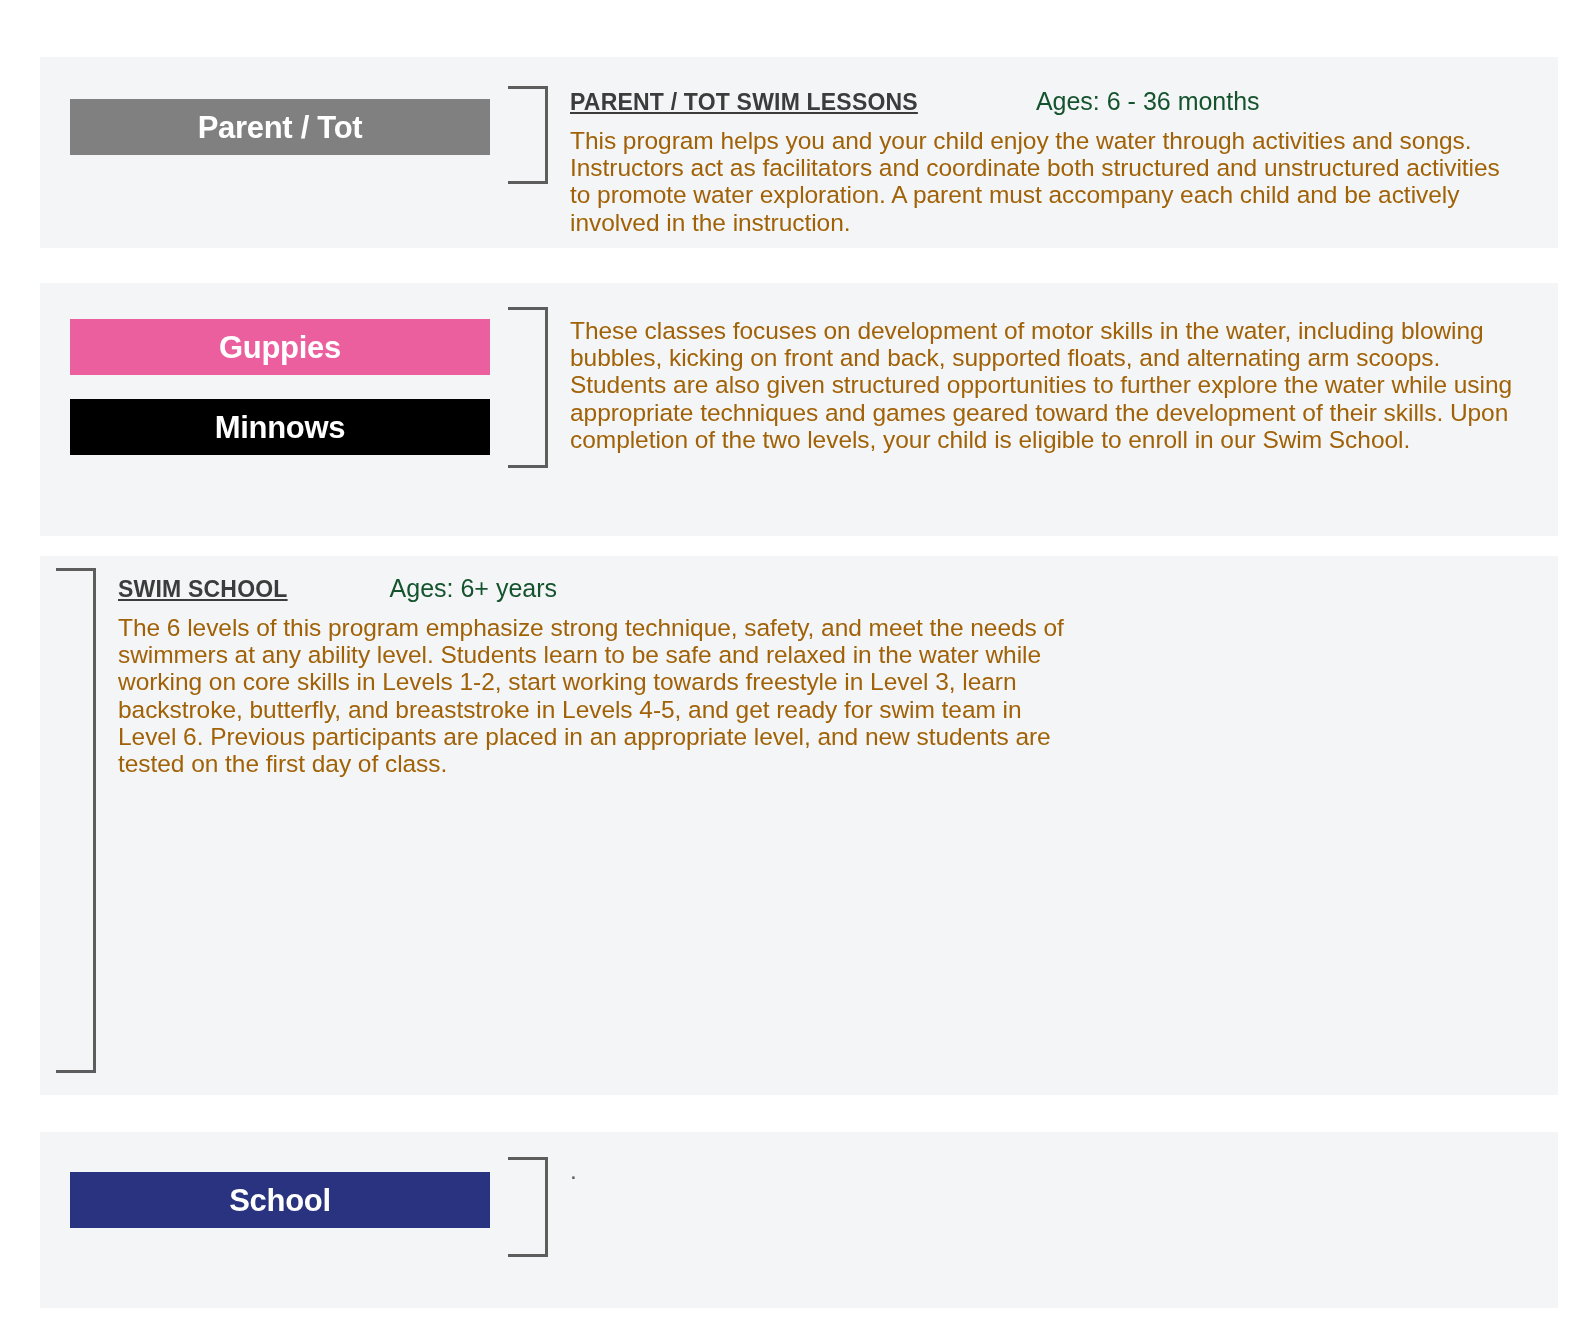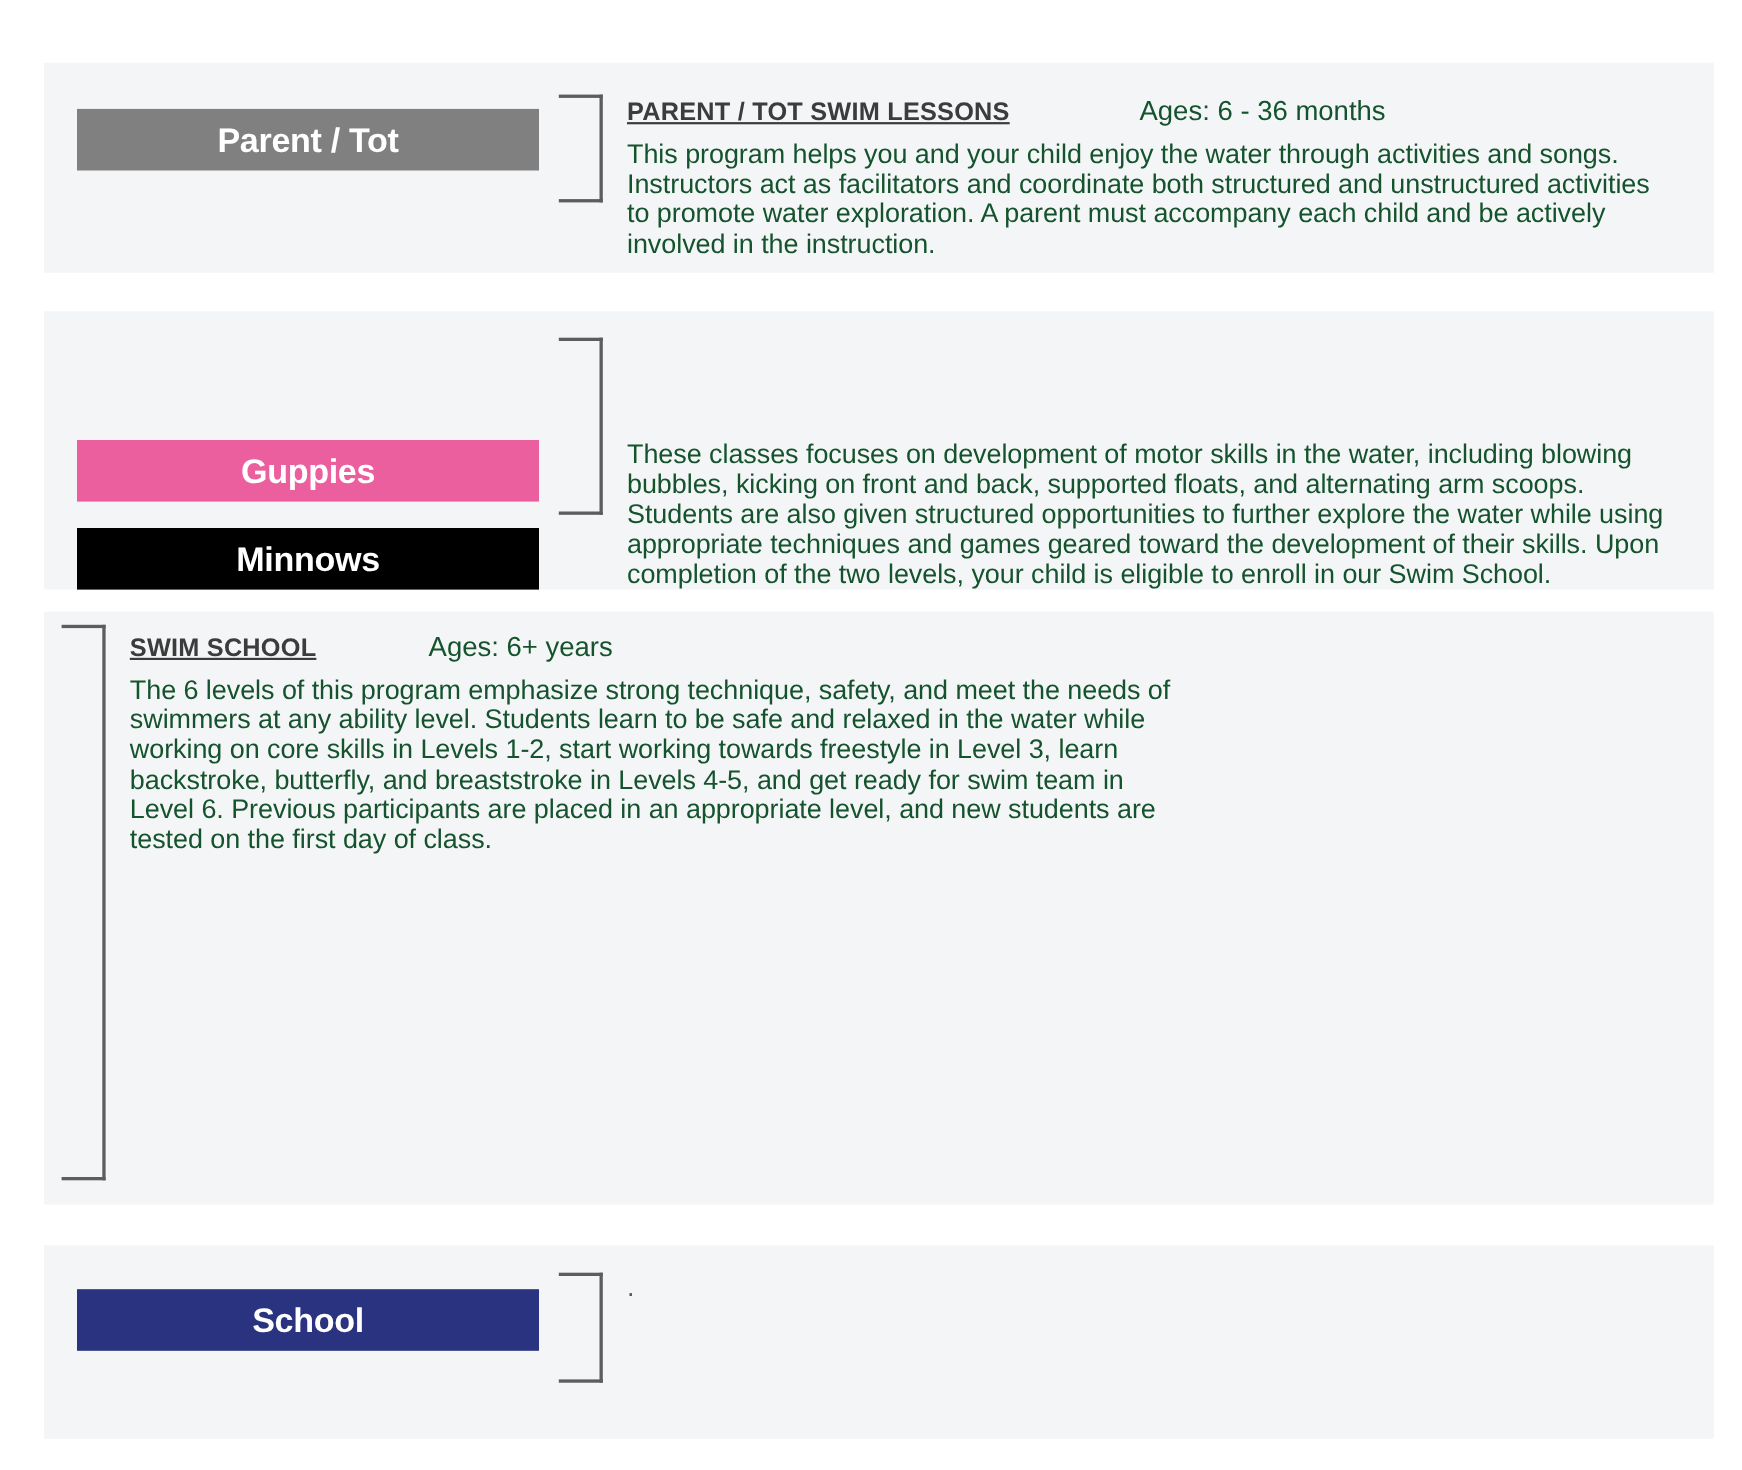--- a/index.html
+++ b/index.html
@@ -103,21 +103,21 @@
     font-size: 25px;
     font-weight: normal;
     color: #14532d;
     white-space: nowrap;
   }
 
   .prog-body {
     margin-top: 11px;
     font-size: 24.5px;
     line-height: 1.11;
-    color: #14532d;
+    color: #a16207;
     letter-spacing: -0.05px;
     max-width: 955px;
   }
 
   .stray {
     font-size: 24.5px;
     line-height: 1.11;
     color: #5a5a5a;
   }
 </style>
@@ -137,21 +137,21 @@
     </div>
     <div class="content" style="padding-top:30px;">
       <div class="head-row">
         <span class="prog-title">PARENT / TOT SWIM LESSONS</span>
         <span class="prog-ages" style="margin-left:118px;">Ages: 6 - 36 months</span>
       </div>
       <p class="prog-body">This program helps you and your child enjoy the water through activities and songs. Instructors act as facilitators and coordinate both structured and unstructured activities to promote water exploration. A parent must accompany each child and be actively involved in the instruction.</p>
     </div>
   </div>
 
-  <div class="card" style="top:283px; height:253px;align-items:flex-end;">
+  <div class="card" style="top:283px; height:253px;">
     <div class="bars" style="padding-top:36px;">
       <div class="bar" style="background:#ec5f9e; margin-bottom:24px;">
         <span class="bar-label">Guppies</span>
       </div>
       <div class="bar" style="background:#000000;">
         <span class="bar-label">Minnows</span>
       </div>
     </div>
     <div class="bracket-col">
       <div class="bracket" style="top:24px; height:161px;"></div>

